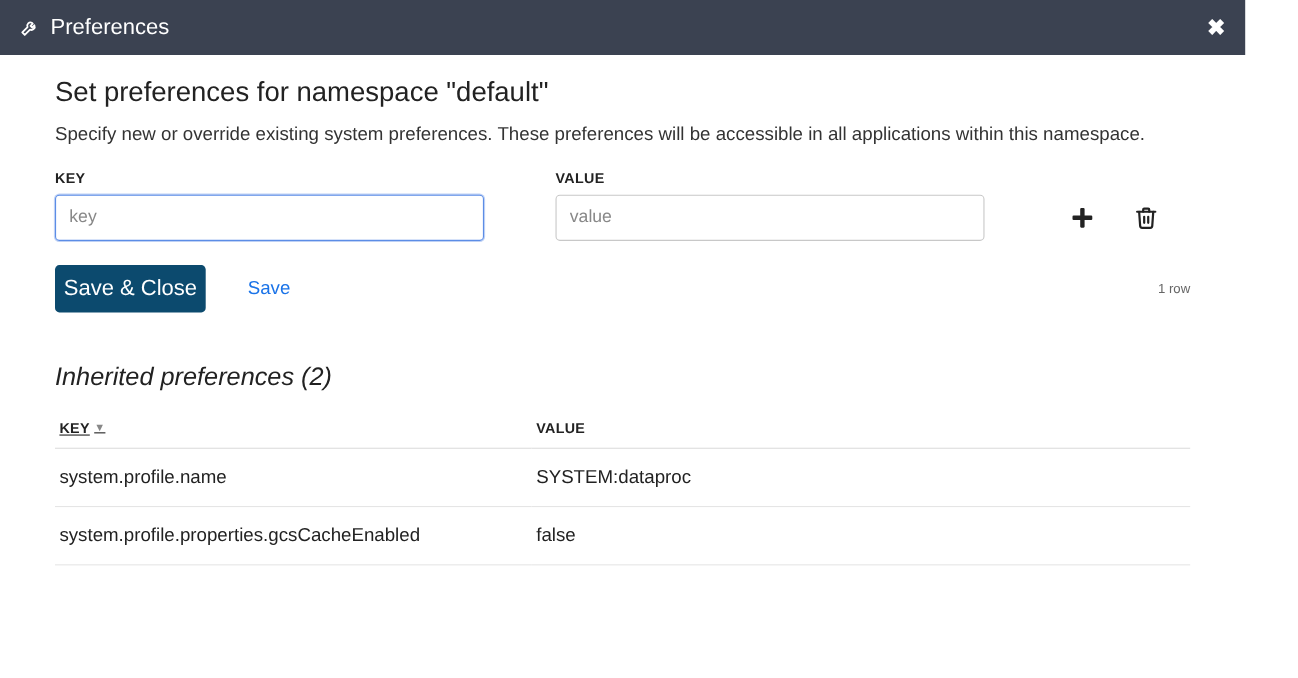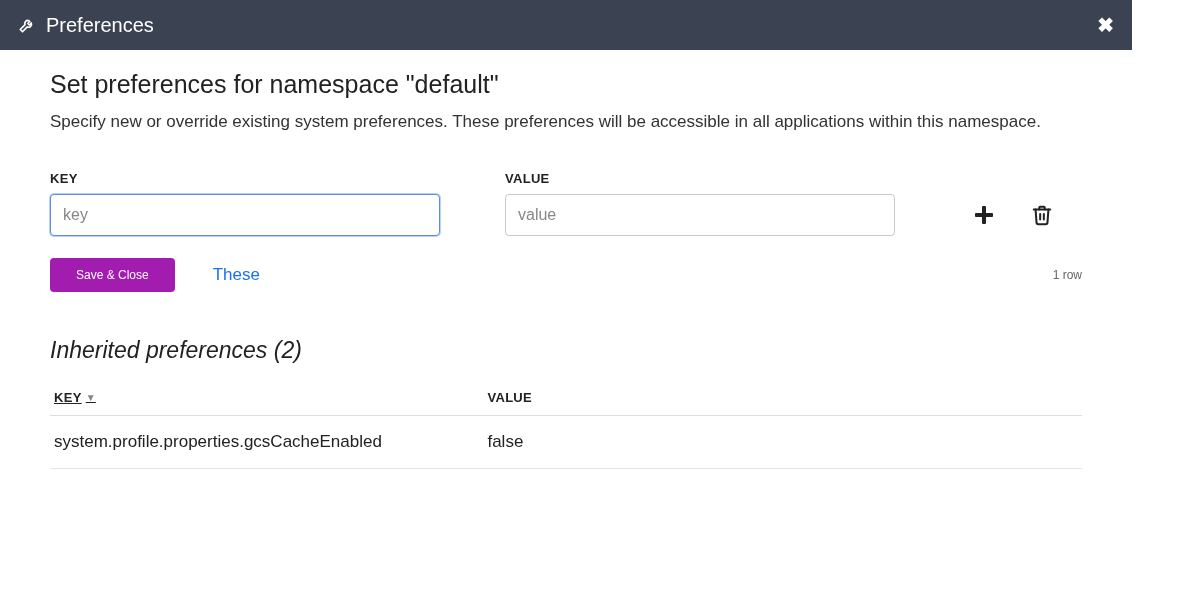--- a/index.html
+++ b/index.html
@@ -12,46 +12,46 @@
     align-items: center;
     justify-content: space-between;
     padding: 10px 18px;
     height: 50px;
   }
   .modal-header-left { display: flex; align-items: center; gap: 10px; }
   .modal-header-title { font-size: 20px; font-weight: 500; }
   .close-x { font-size: 20px; cursor: pointer; font-weight: bold; }
   .modal-body { padding: 20px 50px; }
   .page-title { font-size: 25px; font-weight: 400; margin-bottom: 10px; color:#222; }
-  .page-desc { font-size: 17px; color: #333; line-height: 1.5; margin-bottom: 36px; }
+  .page-desc { font-size: 17px; color: #333; line-height: 1.5; margin-bottom: 19px; }
   .form-row { display: flex; gap: 65px; align-items: flex-end; }
   .form-col { display: flex; flex-direction: column; }
   .form-col.wide { width: 390px; }
   .form-label { font-size: 13px; font-weight: 700; letter-spacing: .3px; margin-bottom: 8px; color:#222; }
   .text-input {
     height: 42px;
     border: 1px solid #c8c8c8;
     border-radius: 4px;
     padding: 0 12px;
     font-size: 16px;
     color: #444;
   }
   .text-input.focused { border: 1px solid #5c8de6; box-shadow: 0 0 0 1px rgba(92,141,230,.4); }
   .text-input::placeholder { color: #888; }
   .icon-col { display:flex; align-items:center; gap: 30px; height:42px; margin-left: 10px;}
   .icon-btn { width: 28px; height: 28px; display:flex; align-items:center; justify-content:center; cursor:pointer; color:#222;}
   .actions-row { display:flex; align-items:center; justify-content: space-between; margin-top: 22px;}
   .actions-left { display:flex; align-items:center; gap: 34px;}
   .btn-primary {
-    background: #a21caf;
+    background: #0c4a6e;
     color: #fff;
     border: none;
     border-radius: 4px;
-    padding: 10px 26px;
-    font-size: 12px;
+    padding: 10px 8px;
+    font-size: 20px;
     cursor: pointer;
   }
   .btn-link {
     background: none; border: none; color: #1a73e8; font-size: 17px; cursor:pointer; padding: 6px 4px;
   }
   .rowcount { color:#666; font-size:12px;}
   .section-title { font-size: 23px; font-weight: 400; margin-top: 45px; margin-bottom: 16px; font-style: italic; }
   .inh-table { width: 100%; border-collapse: collapse;}
   .inh-table th { text-align: left; font-size: 13px; font-weight: 700; letter-spacing:.3px; padding: 10px 4px; border-bottom: 1px solid #ddd; }
   .inh-table th.key-col { width: 42%; }
@@ -103,40 +103,44 @@
             <path d="M10 11v6M14 11v6"></path>
             <path d="M9 6V4a1 1 0 0 1 1-1h4a1 1 0 0 1 1 1v2"></path>
           </svg>
         </span>
       </div>
     </div>
 
     <div class="actions-row">
       <div class="actions-left">
         <button class="btn-primary">Save &amp; Close</button>
-        <button class="btn-link">These</button>
+        <button class="btn-link">Save</button>
       </div>
       <span class="rowcount">1 row</span>
     </div>
 
     <h2 class="section-title">Inherited preferences (2)</h2>
 
     <table class="inh-table">
       <thead>
         <tr>
           <th class="key-col">
             <span class="key-header-inner">
               <span>KEY</span>
               <span class="sort-caret">▼</span>
             </span>
           </th>
           <th>VALUE</th>
         </tr>
       </thead>
       <tbody>
         <tr>
+          <td>system.profile.name</td>
+          <td>SYSTEM:dataproc</td>
+        </tr>
+        <tr>
           <td>system.profile.properties.gcsCacheEnabled</td>
           <td>false</td>
         </tr>
       </tbody>
     </table>
   </div>
 </div>
 
 </body></html>

